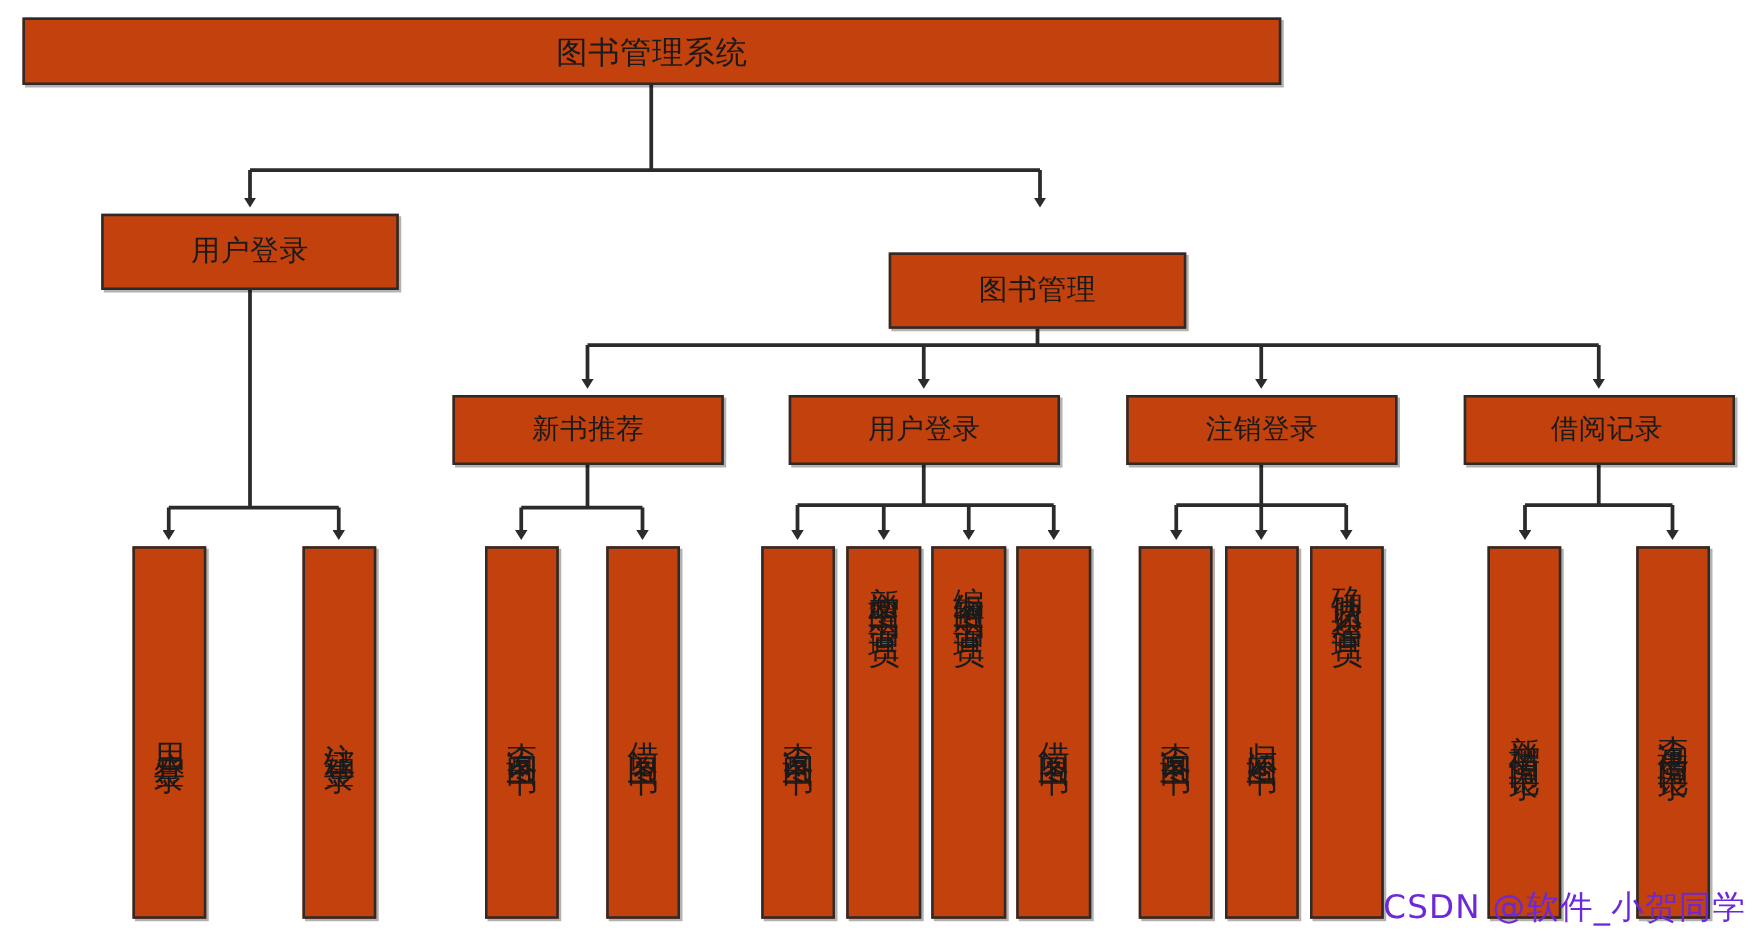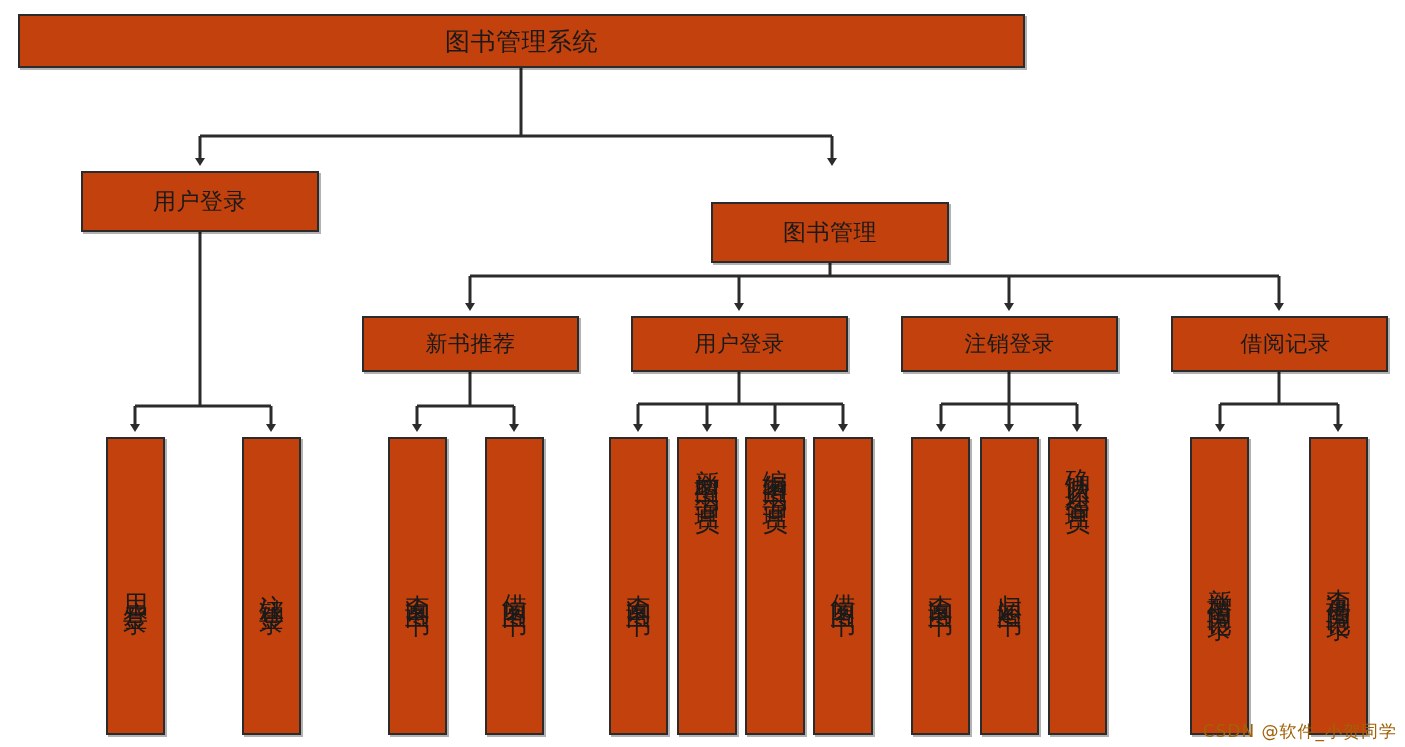--- a/index.html
+++ b/index.html
@@ -48,22 +48,22 @@
     line-height:1.0;
     letter-spacing:6px;
     white-space:nowrap;
   }
   
   .leaf.mid{align-items:center;padding-top:0;}
 
   .watermark{
     position:absolute;
     right:8px;bottom:4px;
-    font-size:17px;
-    color:#a16207;
+    font-size:26px;
+    color:#6d28d9;
     letter-spacing:1px;
     white-space:nowrap;
     font-family:"DejaVu Sans","Liberation Sans",sans-serif;
   }
 </style>
 </head>
 <body>
 
 <div id="canvas">
 

